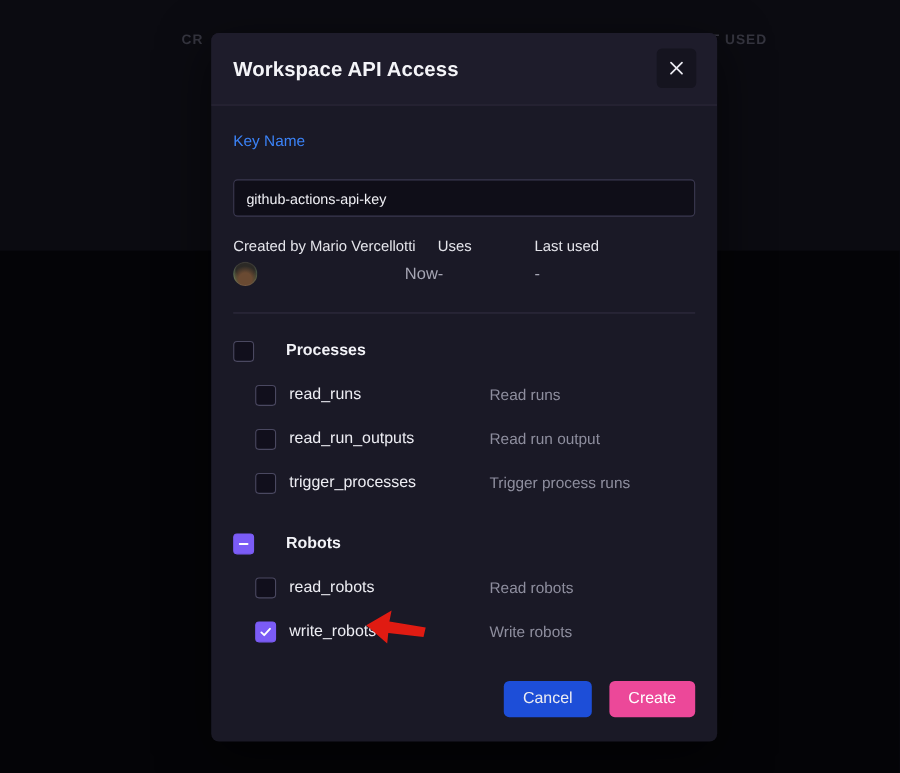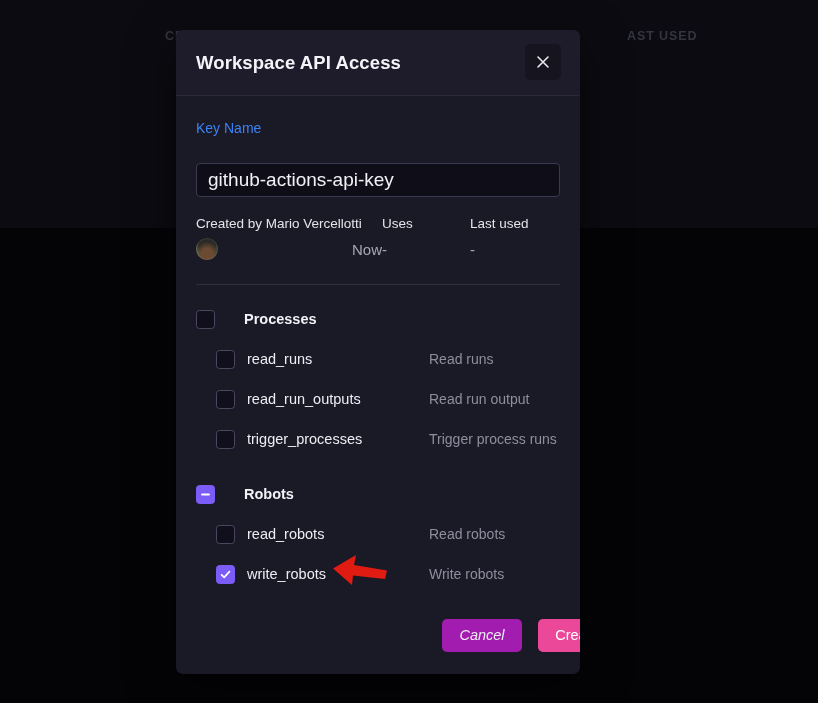--- a/index.html
+++ b/index.html
@@ -37,23 +37,23 @@
     color: #35353f;
     font-weight: 600;
     white-space: nowrap;
   }
   .bg-col-created { left: 165px; }
   .bg-col-lastused { left: 627px; }
 
   
   .modal {
     position: absolute;
-    left: 176px;
+    left: 192px;
     top: 30px;
-    width: 404px;
+    width: 460px;
     height: 644px;
     background: #1a1926;
     border-radius: 7px;
     overflow: hidden;
     box-shadow: 0 14px 46px rgba(0,0,0,0.55);
   }
   .modal-header {
     position: relative;
     height: 65px;
     background: #1e1c2b;
@@ -100,21 +100,21 @@
   }
   .key-input {
     display: block;
     width: 100%;
     box-sizing: border-box;
     height: 34px;
     background: #0f0e18;
     border: 1px solid #3b3950;
     border-radius: 4px;
     color: #f0f0f5;
-    font-size: 19px;
+    font-size: 13px;
     font-family: "Liberation Sans", sans-serif;
     padding: 0 11px;
     outline: none;
   }
 
   
   .meta-row {
     display: flex;
     margin-top: 19px;
   }
@@ -223,25 +223,24 @@
   }
   .btn {
     border: none;
     border-radius: 5px;
     font-family: "Liberation Sans", sans-serif;
     font-size: 14.5px;
     cursor: pointer;
     height: 33px;
   }
   .btn-cancel {
-    background: #a21caf;
+    background: #1d4ed8;
     color: #ececf2;
     width: 80px;
     margin-right: 16px;
-    font-style: italic;
   }
   .btn-create {
     background: #ec4899;
     color: #ffffff;
     width: 78px;
   }
 
   
   .arrow-annotation {
     position: absolute;

